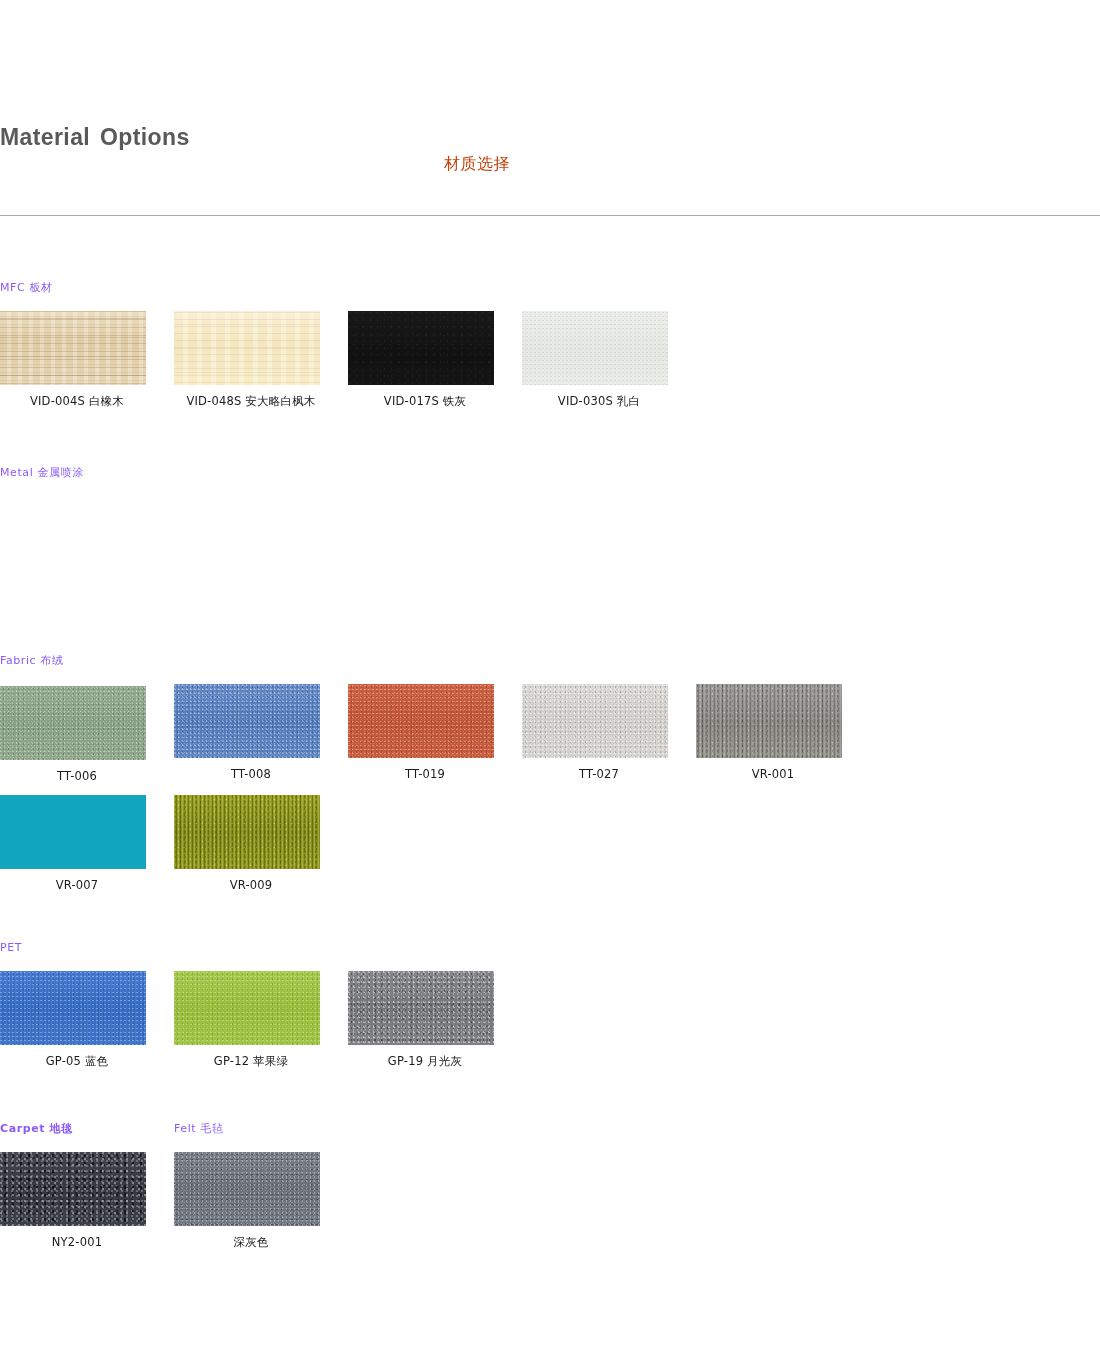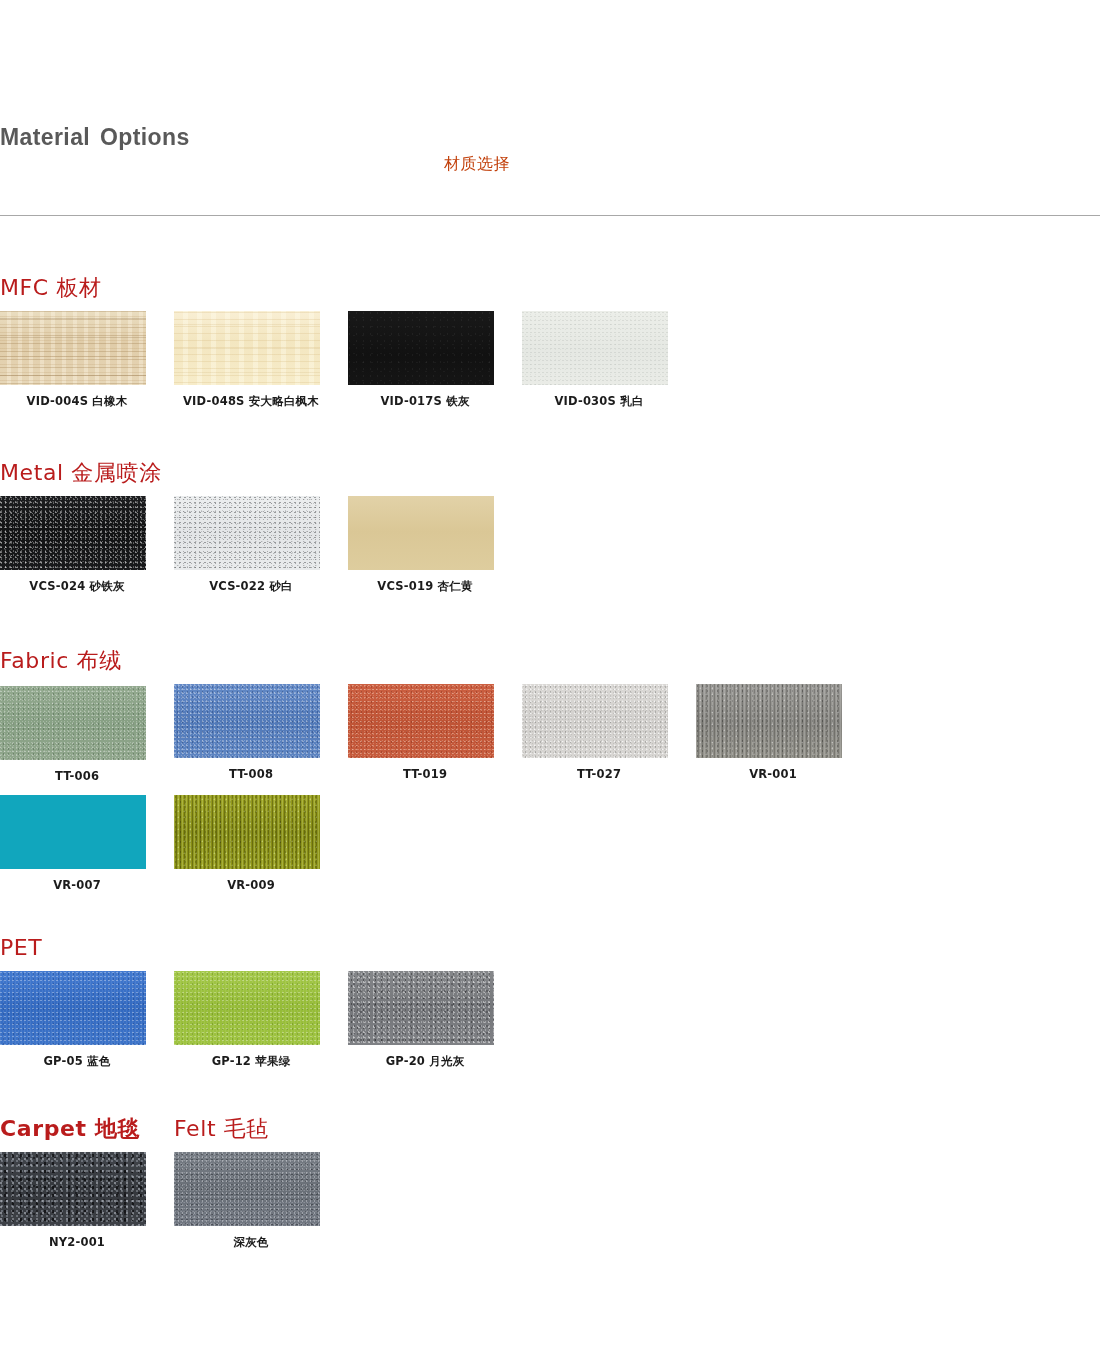--- a/index.html
+++ b/index.html
@@ -27,36 +27,36 @@
     text-align:center;
   }
   .divider{
     position:absolute;left:0;top:215px;width:1100px;height:1px;
     background:#a8a8a8;
   }
 
   
   .section{position:absolute;left:0;}
   .sec-title{
-    font-size:22px;color:#b91c1c;font-weight:normal;
+    font-size:11px;color:#8b5cf6;font-weight:normal;
     letter-spacing:.6px;line-height:20px;margin:0 0 13px 0;
     white-space:nowrap;
     font-family:"DejaVu Sans","Liberation Sans",sans-serif;
   }
   .sec-title-inline{position:absolute;top:0;}
   .swatch-grid{position:relative;}
 
   .cell{position:absolute;width:146px;}
   .swatch{
     width:146px;height:74px;display:block;position:relative;
     overflow:hidden;
   }
   .caption{
     display:block;text-align:center;
-    font-size:11.5px;font-weight:bold;color:#1c1c1c;
+    font-size:11.5px;font-weight:normal;color:#1c1c1c;
     line-height:14px;margin-top:9px;white-space:nowrap;
     letter-spacing:.2px;
     font-family:"DejaVu Sans","Liberation Sans",sans-serif;
     padding-left:8px;
   }
 
   
   
   .tex-oak{
     background-color:#e4d3b2;
@@ -299,34 +299,20 @@
       </div>
       <div class="cell" style="left:522px;top:0;">
         <span class="swatch tex-milk"></span>
         <span class="caption">VID-030S  乳白</span>
       </div>
     </div>
   </div>
 
   <div class="section" style="top:463px;">
     <div class="sec-title">Metal 金属喷涂</div>
-    <div class="swatch-grid" style="height:100px;">
-      <div class="cell" style="left:0px;top:0;">
-        <span class="swatch tex-sand-iron"></span>
-        <span class="caption">VCS-024 砂铁灰</span>
-      </div>
-      <div class="cell" style="left:174px;top:0;">
-        <span class="swatch tex-sand-white"></span>
-        <span class="caption">VCS-022 砂白</span>
-      </div>
-      <div class="cell" style="left:348px;top:0;">
-        <span class="swatch tex-almond"></span>
-        <span class="caption">VCS-019 杏仁黄</span>
-      </div>
-    </div>
   </div>
 
   <div class="section" style="top:651px;">
     <div class="sec-title">Fabric  布绒</div>
     <div class="swatch-grid" style="height:182px;">
       <div class="cell" style="left:0px;top:2px;">
         <span class="swatch tex-tt006"></span>
         <span class="caption">TT-006</span>
       </div>
       <div class="cell" style="left:174px;top:0;">
@@ -362,21 +348,21 @@
       <div class="cell" style="left:0px;top:0;">
         <span class="swatch tex-gp05"></span>
         <span class="caption">GP-05  蓝色</span>
       </div>
       <div class="cell" style="left:174px;top:0;">
         <span class="swatch tex-gp12"></span>
         <span class="caption">GP-12  苹果绿</span>
       </div>
       <div class="cell" style="left:348px;top:0;">
         <span class="swatch tex-gp18"></span>
-        <span class="caption">GP-20  月光灰</span>
+        <span class="caption">GP-19  月光灰</span>
       </div>
     </div>
   </div>
 
   <div class="section" style="top:1119px;">
     <div class="sec-title sec-title-inline" style="left:0px;font-weight:bold;">Carpet 地毯</div>
     <div class="sec-title sec-title-inline" style="left:174px;">Felt 毛毡</div>
     <div class="swatch-grid" style="height:100px;margin-top:33px;">
       <div class="cell" style="left:0px;top:0;">
         <span class="swatch tex-carpet"></span>

